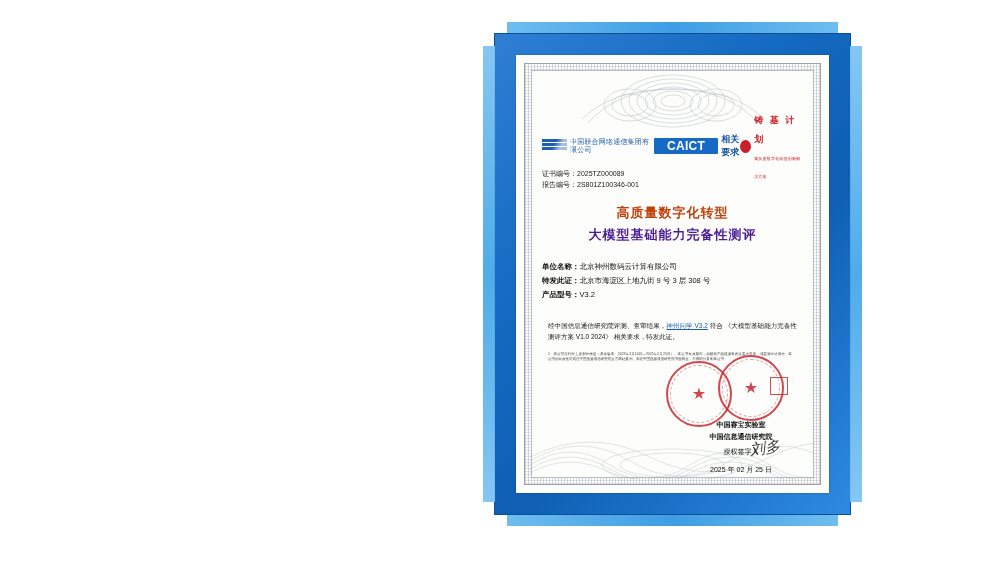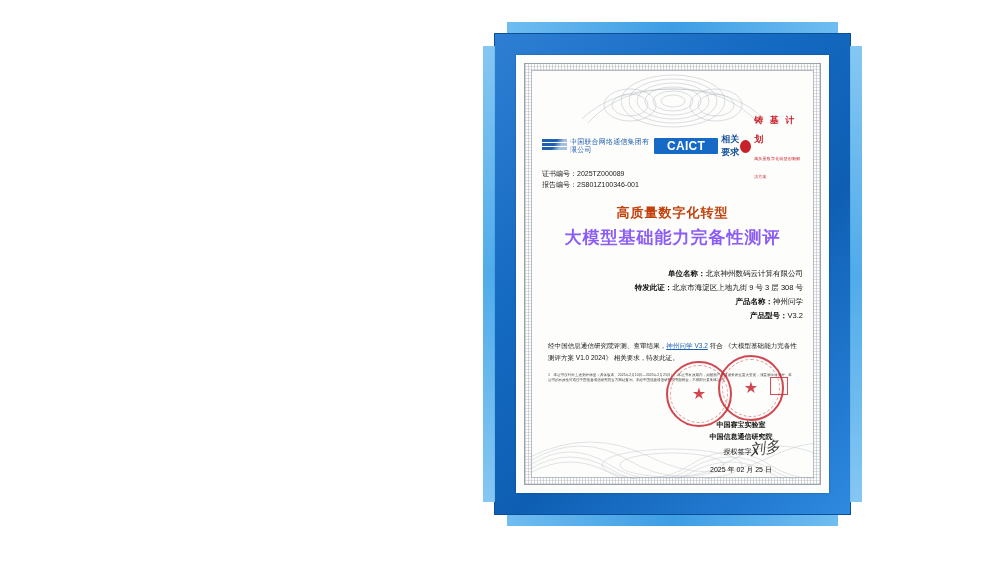--- a/index.html
+++ b/index.html
@@ -210,29 +210,29 @@
     text-align: center;
   }
   .title-main {
     font-size: 13px;
     font-weight: bold;
     color: #c2410c;
     letter-spacing: 1px;
     line-height: 1.7;
   }
   .title-sub {
-    font-size: 17px;
-    font-weight: bold;
-    color: #8b5cf6;
+    font-size: 13px;
+    font-weight: bold;
+    color: #4c1d95;
     letter-spacing: 1px;
     line-height: 1.7;
   }
   .fields {
     margin-top: 14px;
-    text-align: right;
+    text-align: left;
     font-size: 7.5px;
     color: #111;
     line-height: 1.85;
   }
   .fields .lbl { font-weight: bold; }
   .statement {
     margin-top: 18px;
     font-size: 6.5px;
     color: #111;
     line-height: 1.7;
@@ -417,23 +417,20 @@
       </div>
 
       <div class="fields">
         <div>
           <span class="lbl">单位名称：</span><span>北京神州数码云计算有限公司</span>
         </div>
         <div>
           <span class="lbl">特发此证：</span><span>北京市海淀区上地九街 9 号 3 层 308 号</span>
         </div>
         <div>
-          <span class="lbl">产品名称：</span><span>神州问学</span>
-        </div>
-        <div>
           <span class="lbl">产品型号：</span><span>V3.2</span>
         </div>
       </div>
 
       <div class="statement">
         <span>经中国信息通信研究院评测、查审结果，</span><span class="blue">神州问学 V3.2</span><span> 符合 《大模型基础能力完备性测评方案 V1.0 2024》 相关要求，特发此证。</span>
       </div>
 
       <div class="footnote">1　本证书仅针对上述测评样品（具体版本、2025年2月10日—2025年2月25日）。本证书有效期内，如被测产品或服务发生重大变更，须重新申请测评。本证书的有效性可通过中国信息通信研究院官方网站查询。未经中国信息通信研究院书面同意，不得部分复制本证书。</div>
 

